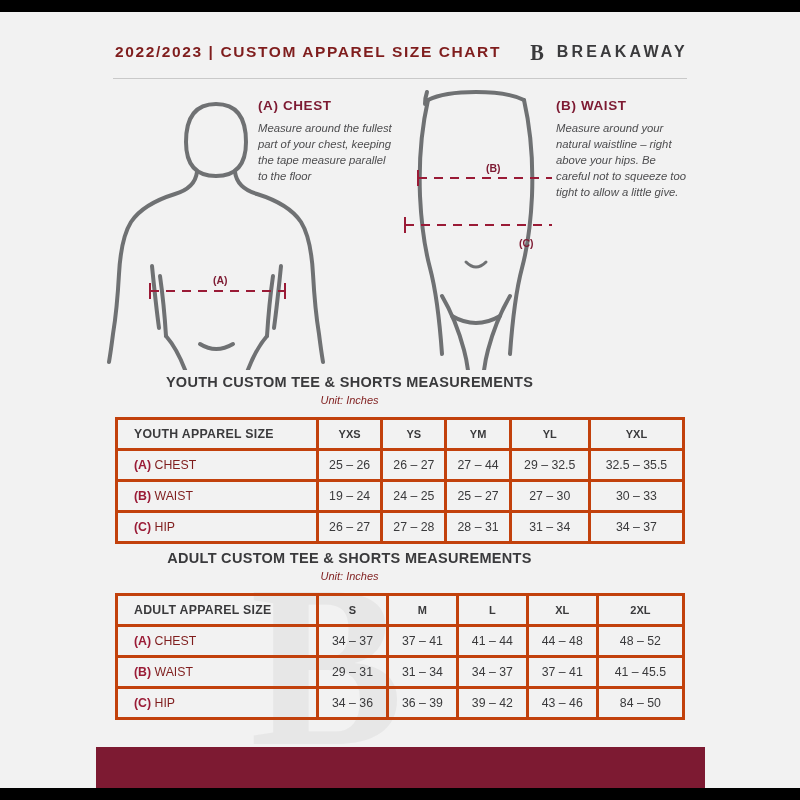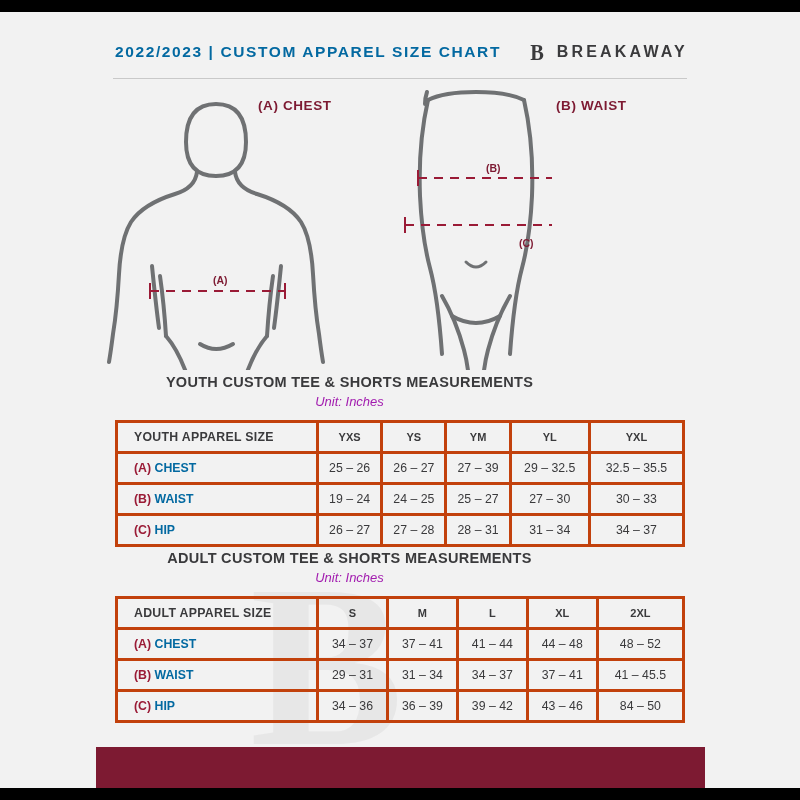--- a/index.html
+++ b/index.html
@@ -46,21 +46,21 @@
     height: 68px;
     z-index: 2;
   }
   .header-title {
     position: absolute;
     left: 115px;
     top: 31px;
     font-size: 15.5px;
     font-weight: bold;
     letter-spacing: 1.6px;
-    color: #0369a1;
+    color: #7f1d1d;
   }
   .brand {
     position: absolute;
     right: 112px;
     top: 28px;
     display: flex;
     align-items: center;
     gap: 12px;
   }
   .brand-mark {
@@ -134,23 +134,23 @@
   .sec-title {
     text-align: center;
     font-size: 14.5px;
     font-weight: bold;
     letter-spacing: 0.3px;
     color: #3a3a3c;
     margin: 0;
   }
   .sec-sub {
     text-align: center;
-    font-size: 13px;
+    font-size: 11px;
     font-style: italic;
-    color: #a21caf;
+    color: #7f1d1d;
     margin: 4px 0 0 0;
   }
   table.size {
     width: 570px;
     border-collapse: collapse;
     margin-top: 11px;
     background: transparent;
   }
   table.size td, table.size th {
     border: 3px solid #c2410c;
@@ -171,22 +171,22 @@
   }
   table.size th.colhead {
     font-weight: bold;
     font-size: 11px;
   }
   .mark {
     color: #9a1b36;
     font-weight: bold;
   }
   .rowlabel-text {
-    color: #0369a1;
-    font-weight: bold;
+    color: #7f1d1d;
+    font-weight: normal;
     text-align: right;
   }
   .footer-bar {
     position: absolute;
     left: 96px;
     top: 735px;
     width: 609px;
     height: 41px;
     background: #7d1a32;
     z-index: 3;
@@ -269,23 +269,25 @@
           <line x1="405" y1="137" x2="405" y2="153"></line>
         </g>
       </svg>
 
       <div class="lbl" style="left:207px; top:194px; background:#f2f2f2; padding:0 6px;">(A)</div>
       <div class="lbl" style="left:480px; top:82px; background:#f2f2f2; padding:0 6px;">(B)</div>
       <div class="lbl" style="left:519px; top:157px;">(C)</div>
 
       <div class="note note-a">
         <p class="note-title">(A) CHEST</p>
+        <p class="note-body">Measure around the fullest part of your chest, keeping the tape measure parallel to the floor</p>
       </div>
       <div class="note note-b">
         <p class="note-title">(B) WAIST</p>
+        <p class="note-body">Measure around your natural waistline – right above your hips. Be careful not to squeeze too tight to allow a little give.</p>
       </div>
     </div>
 
     <div class="section" style="top:362px;">
       <p class="sec-title">YOUTH CUSTOM TEE &amp; SHORTS MEASUREMENTS</p>
       <p class="sec-sub">Unit: Inches</p>
       <table class="size">
         <thead>
           <tr>
             <th class="rowhead">YOUTH APPAREL SIZE</th>
@@ -297,21 +299,21 @@
           </tr>
         </thead>
         <tbody>
           <tr>
             <td class="rowhead">
               <span class="mark">(A)</span>
               <span class="rowlabel-text">CHEST</span>
             </td>
             <td>25 – 26</td>
             <td>26 – 27</td>
-            <td>27 – 39</td>
+            <td>27 – 44</td>
             <td>29 – 32.5</td>
             <td>32.5 – 35.5</td>
           </tr>
           <tr>
             <td class="rowhead">
               <span class="mark">(B)</span>
               <span class="rowlabel-text">WAIST</span>
             </td>
             <td>19 – 24</td>
             <td>24 – 25</td>

